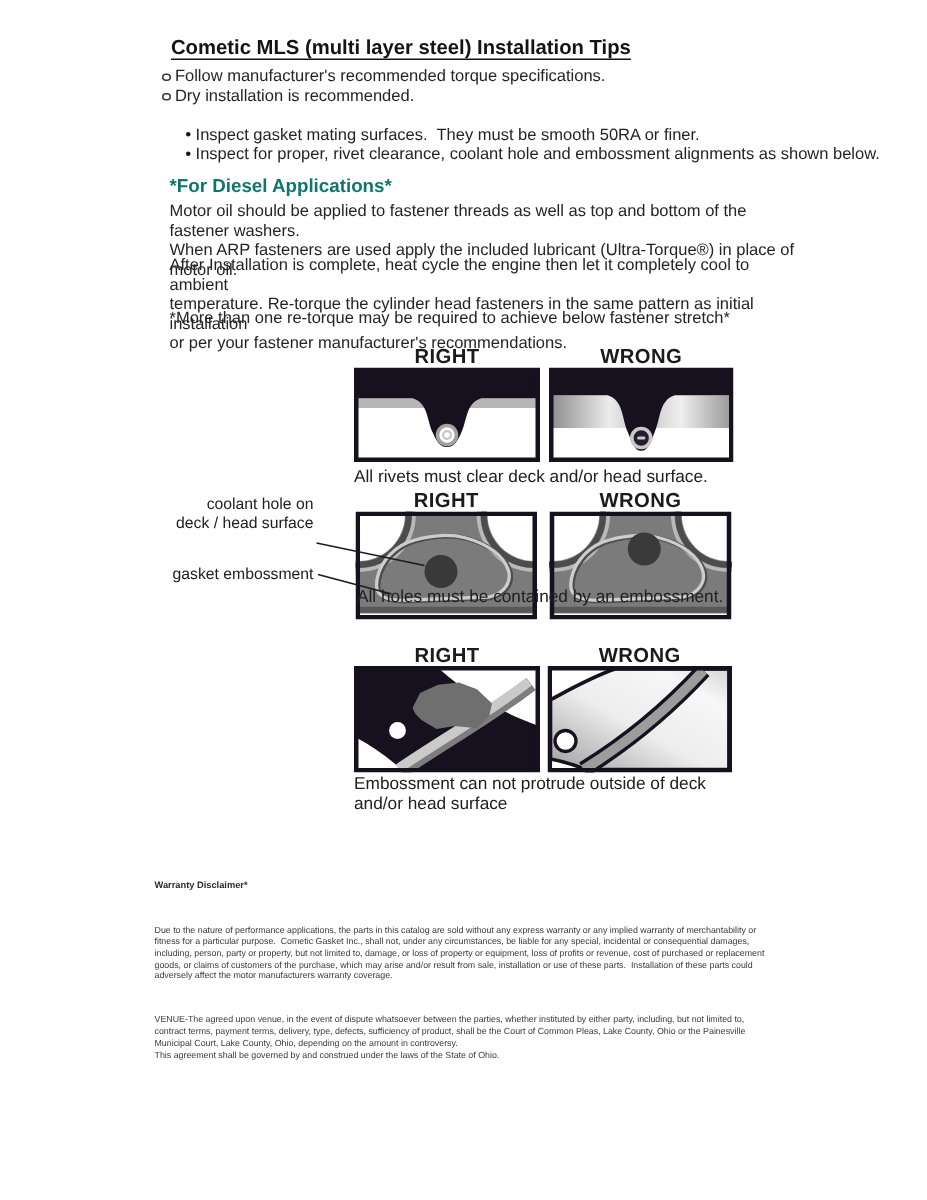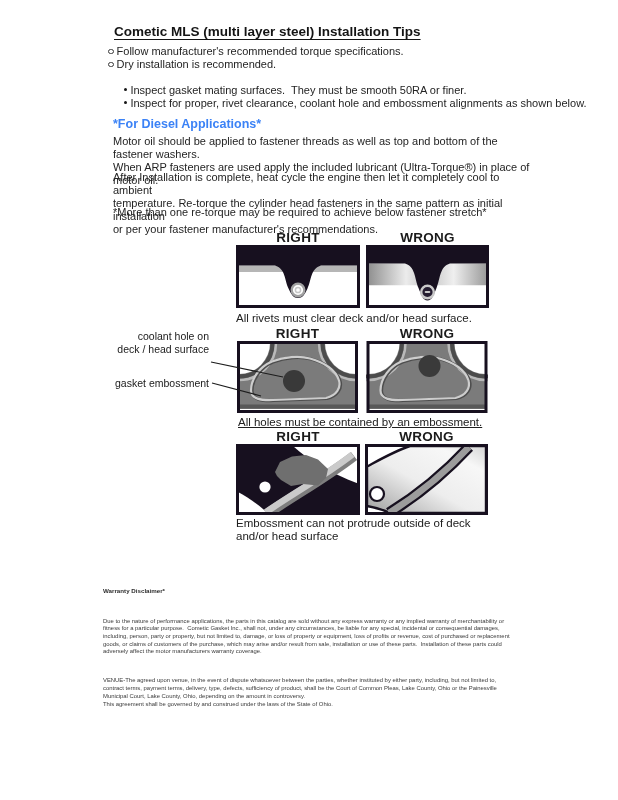--- a/index.html
+++ b/index.html
@@ -5,21 +5,21 @@
   html,body{margin:0;padding:0;background:#fff;}
   .page{position:relative;width:618px;height:716px;background:#ffffff;overflow:hidden;
         font-family:"Liberation Sans","DejaVu Sans",sans-serif;color:#242424;}
   .abs{position:absolute;}
   .pre{white-space:pre-line;}
   .prew{white-space:pre-wrap;}
   .title{font-size:13.5px;font-weight:bold;color:#141414;text-decoration:underline;text-underline-offset:2.5px;}
   .bullet-row{display:flex;align-items:flex-start;font-size:11px;line-height:12px;}
   .marker-o{width:3.6px;height:3.6px;border:1px solid #3a3a3a;border-radius:50%;margin:3.5px 3px 0 0;flex:none;}
   .marker-f{width:3.4px;height:3.4px;background:#161616;border-radius:50%;margin:3.6px 3px 0 0;flex:none;}
-  .h2{font-size:12.5px;font-weight:bold;color:#3b82f6;}
+  .h2{font-size:12.5px;font-weight:bold;color:#0f766e;}
   .body-p{font-size:11px;line-height:13px;width:418px;}
   .rw-label{font-size:13.5px;font-weight:600;color:#1b1b1b;text-align:center;letter-spacing:.3px;}
   .caption{font-size:11.5px;line-height:12.5px;color:#202020;}
   .ann{font-size:10.5px;line-height:12.5px;color:#202020;text-align:right;}
   .legal{font-size:5.9px;line-height:7.7px;color:#3a3a3a;white-space:pre;}
   .legal-h{font-size:6.2px;font-weight:bold;color:#2c2c2c;margin-bottom:7px;}
   .legal p{margin:0 0 6px 0;}
   .doc-code{font-size:15px;color:#1d1d1d;letter-spacing:.4px;}
   svg{display:block;}
 </style>
@@ -126,21 +126,21 @@
     <circle cx="63" cy="25" r="11" fill="#3a3a3a"></circle>
     <rect x="2" y="63.5" width="117" height="4" fill="#585858"></rect>
     <rect x="1.5" y="1.5" width="118" height="69" fill="none" stroke="#17101f" stroke-width="3"></rect>
   </svg>
 
   <svg class="abs" style="left:205px;top:350px;" width="100" height="52" viewBox="0 0 100 52">
     <line x1="6" y1="12" x2="78" y2="27" stroke="#1c1c1c" stroke-width="1.1"></line>
     <line x1="7" y1="33" x2="56" y2="46" stroke="#1c1c1c" stroke-width="1.1"></line>
   </svg>
 
-  <div class="abs caption" style="left:238px;top:416px;text-decoration:underline;">All holes must be contained by an embossment.</div>
+  <div class="abs caption" style="left:238px;top:392px;">All holes must be contained by an embossment.</div>
 
   <div class="abs rw-label" style="left:236px;top:429px;width:124px;">RIGHT</div>
   <div class="abs rw-label" style="left:365px;top:429px;width:123px;">WRONG</div>
 
   <svg class="abs" style="left:236px;top:444px;" width="124" height="71" viewBox="0 0 124 71">
     <rect width="124" height="71" fill="#fff"></rect>
     <rect x="2" y="2" width="120" height="67" fill="#17101f"></rect>
     <path d="M57,2 C72,16 96,30 122,39.5 L122,2 Z" fill="#fff"></path>
     <path d="M2,48 C12,53.5 22,60 31.5,69 L2,69 Z" fill="#fff"></path>
     <path d="M31,70 C57,52 91,33 118,12" fill="none" stroke="#7e7e7e" stroke-width="10"></path>

